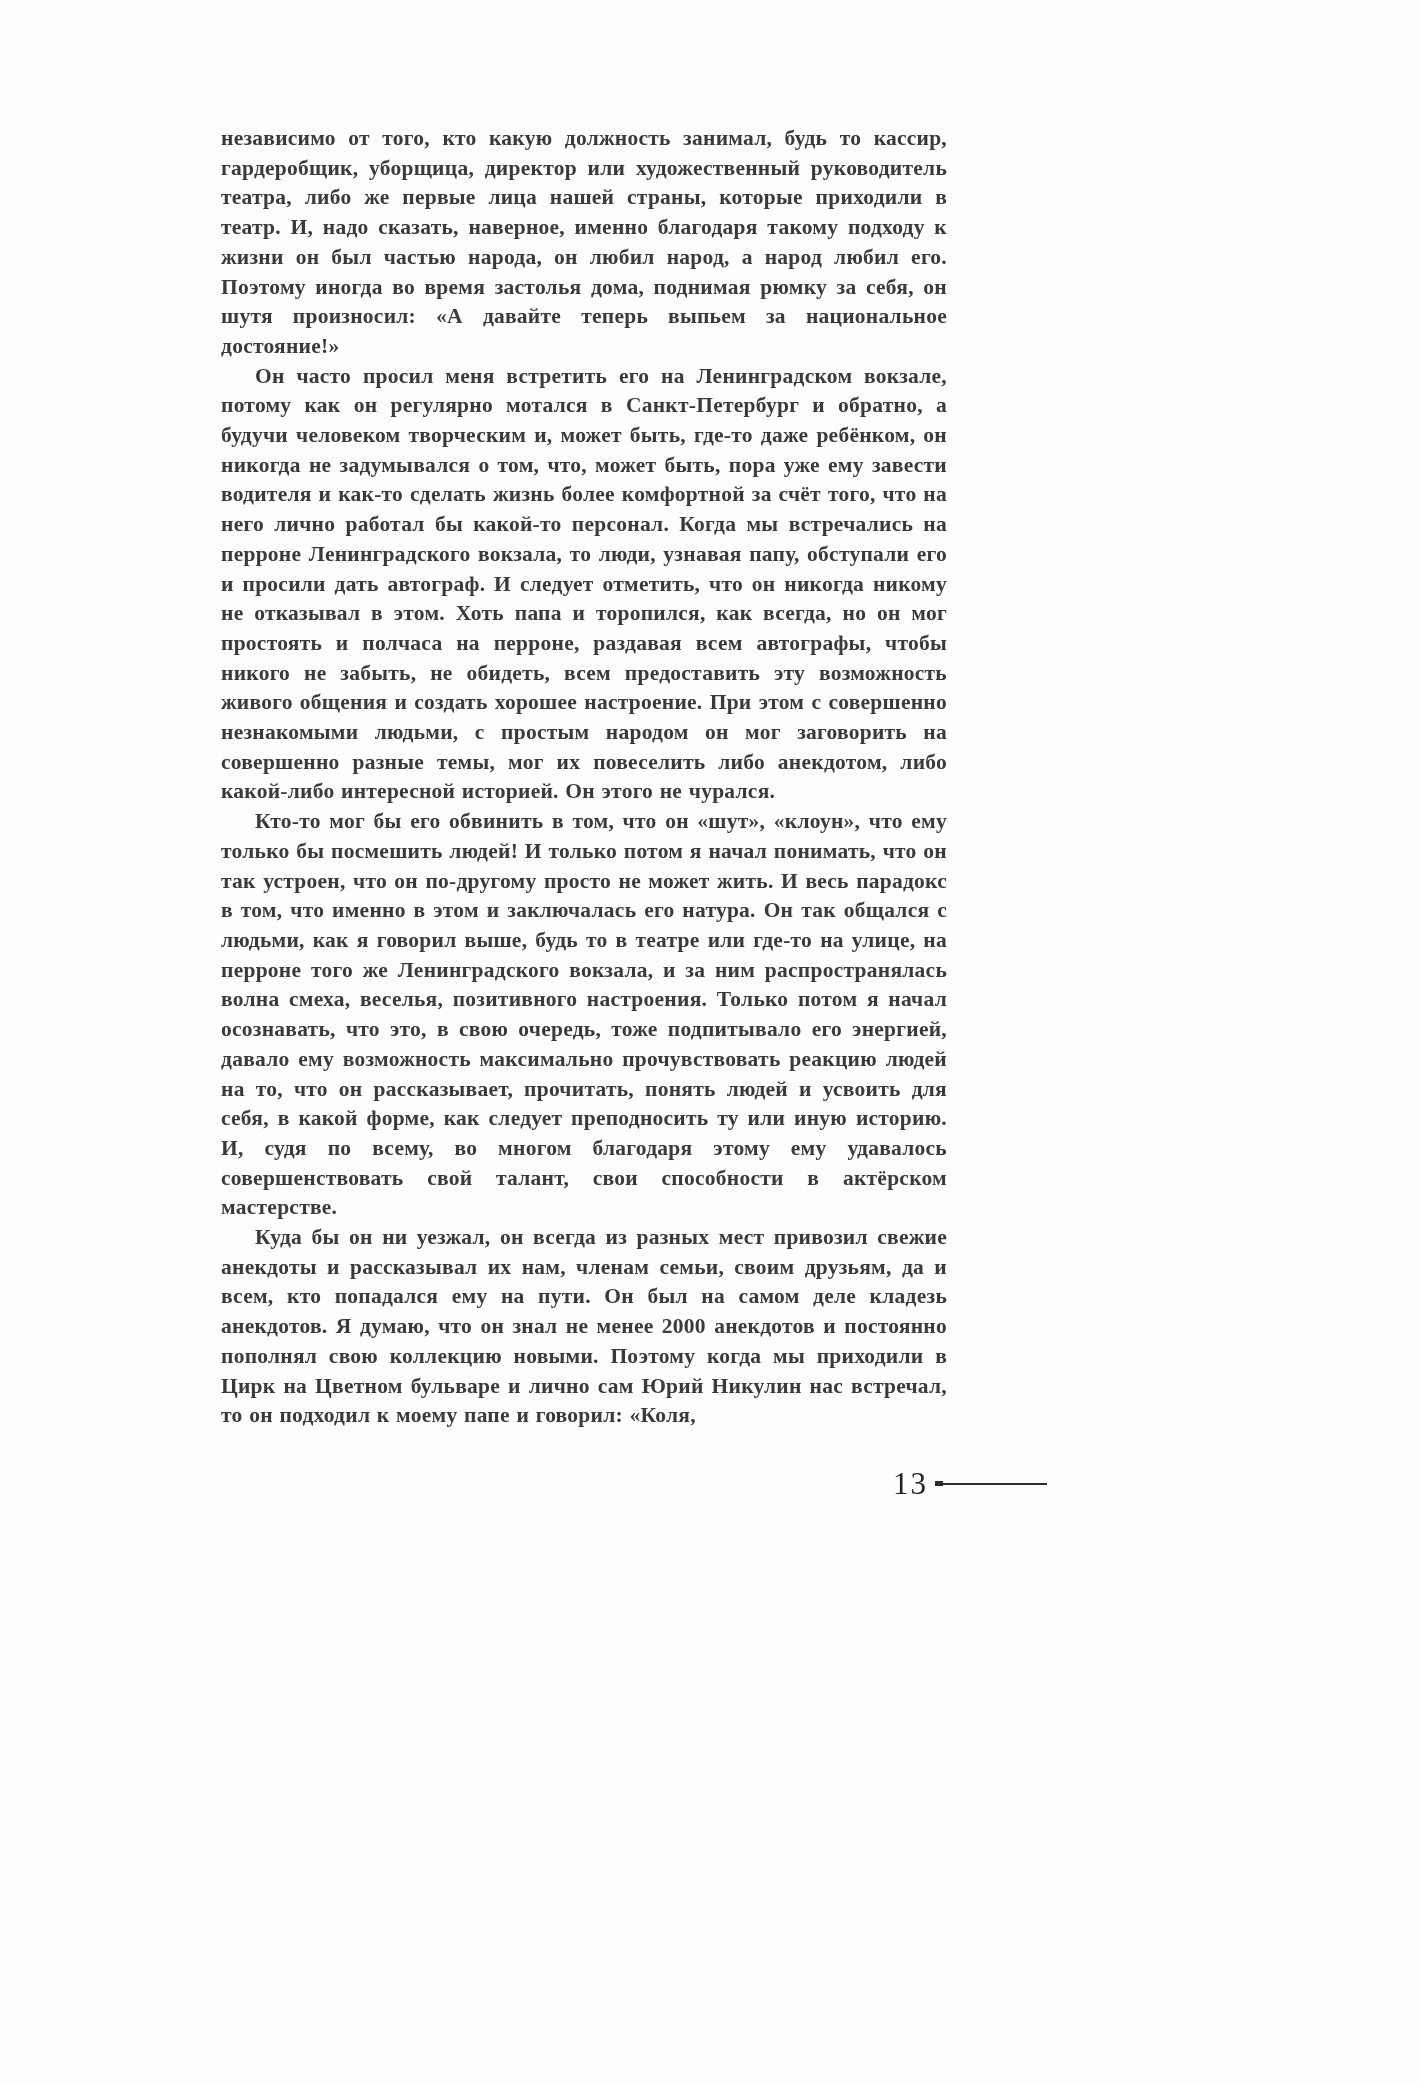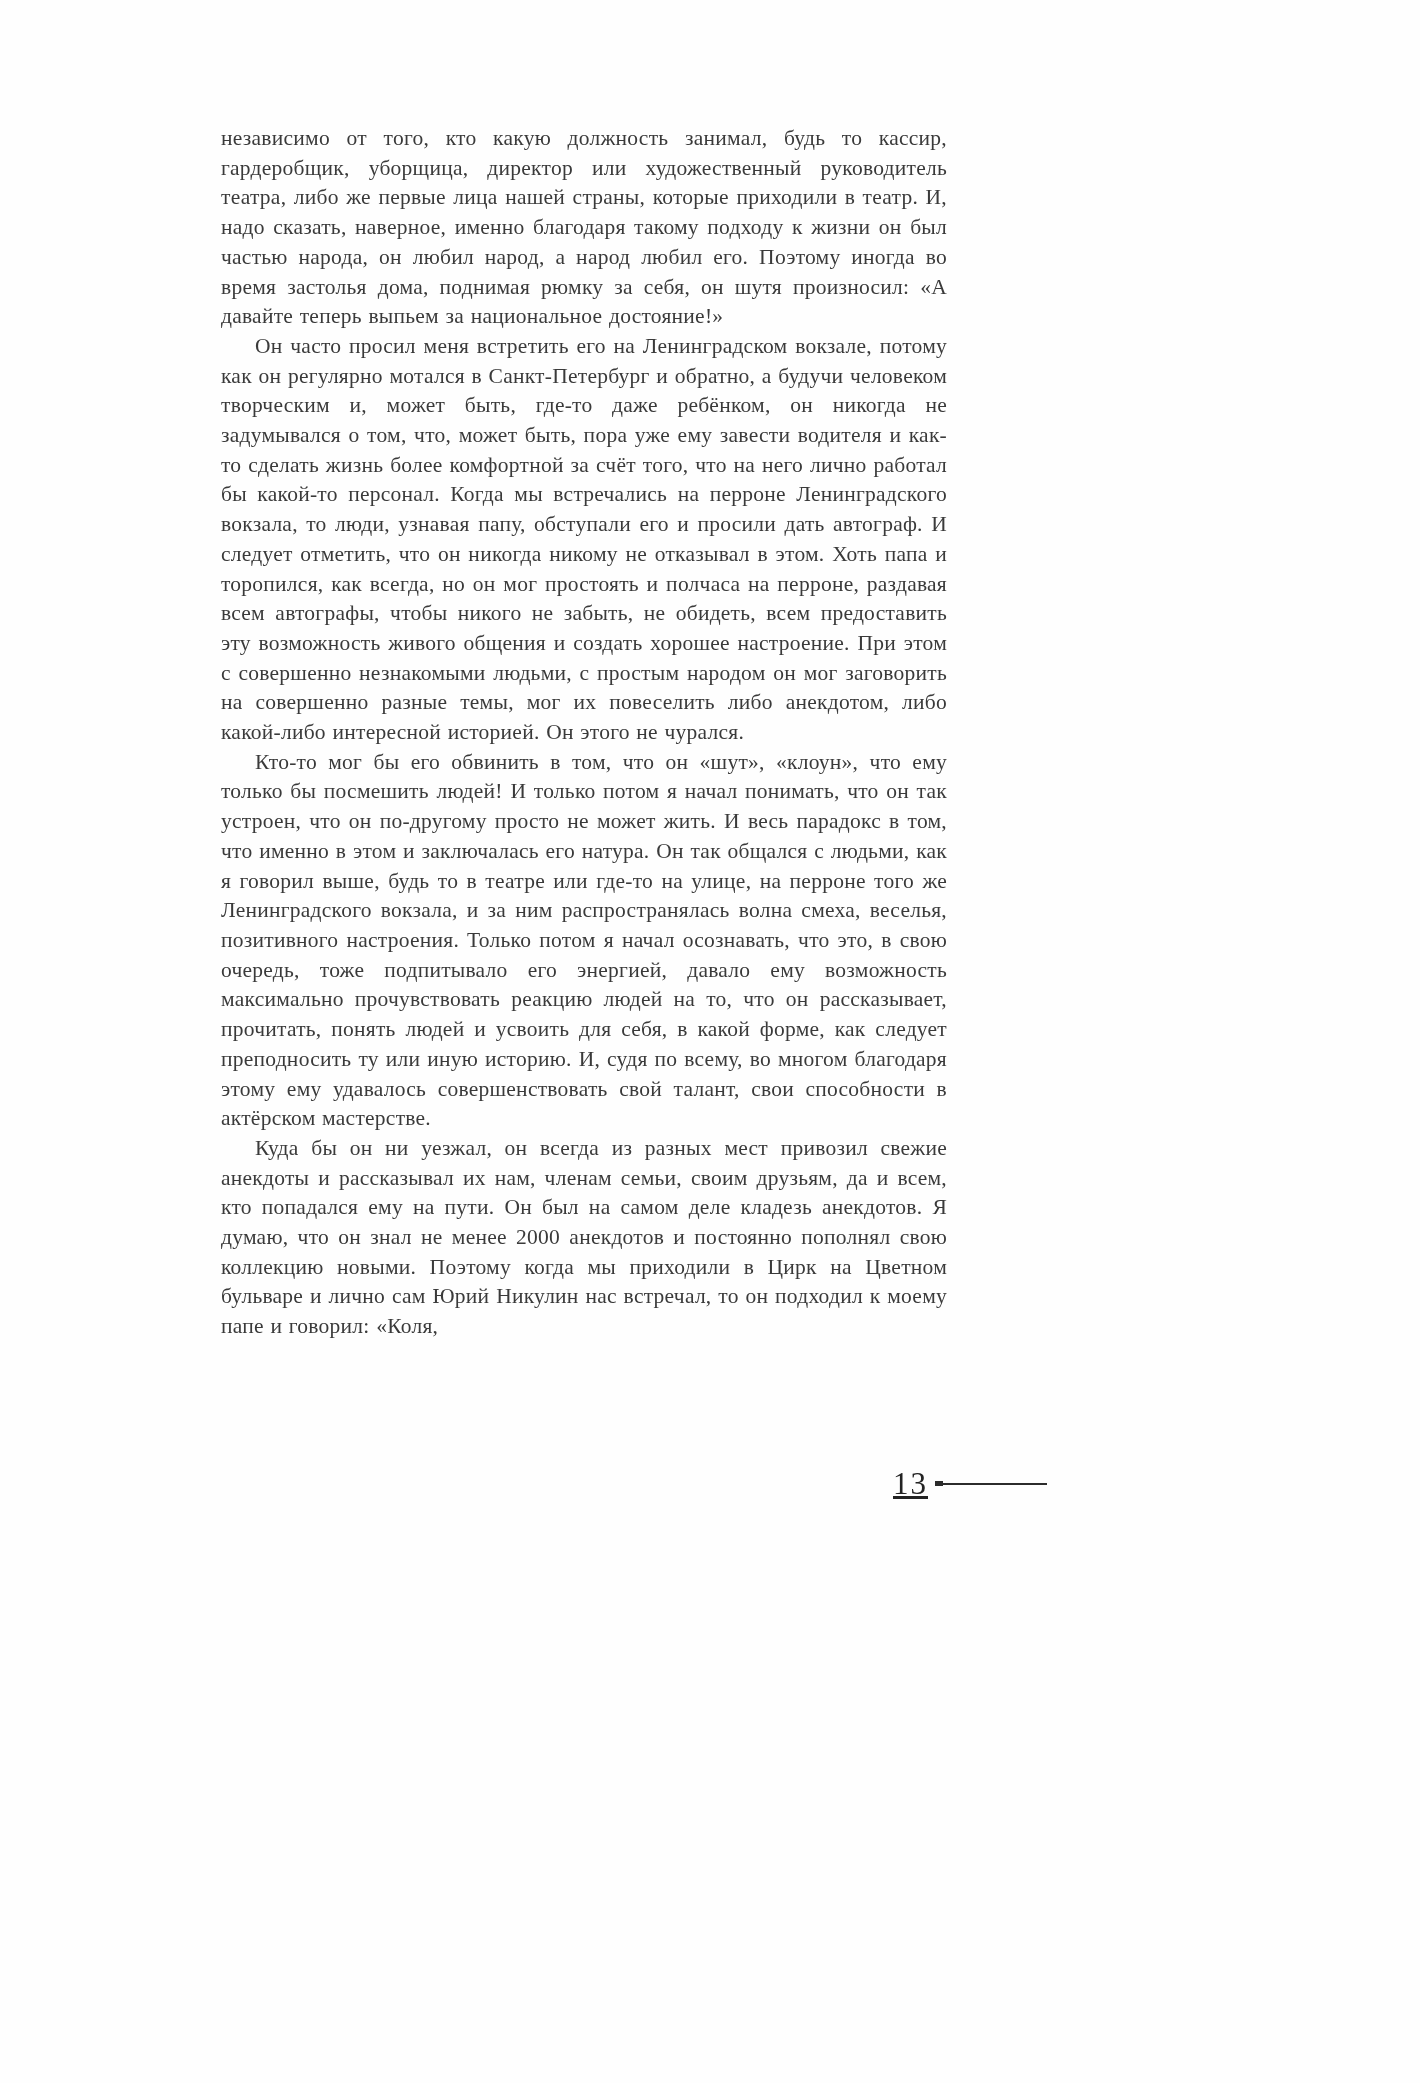--- a/index.html
+++ b/index.html
@@ -27,32 +27,32 @@
     color: #3a3a3a;
     font-size: 21.5px;
     line-height: 29.7px;
     text-align: justify;
     letter-spacing: 0.25px;
     word-spacing: 1px;
   }
   .para {
     margin: 0;
     text-indent: 34px;
+    font-weight: bold;
   }
   .para.continued {
     text-indent: 0;
   }
   .page-footer {
     position: absolute;
     left: 893px;
     top: 1468px;
     display: flex;
     align-items: center;
     color: #232323;
-    text-decoration: underline;
   }
   .page-number {
     font-size: 31px;
     line-height: 31px;
     letter-spacing: 2px;
   }
   .footer-rule {
     display: inline-flex;
     align-items: center;
     margin-left: 7px;

